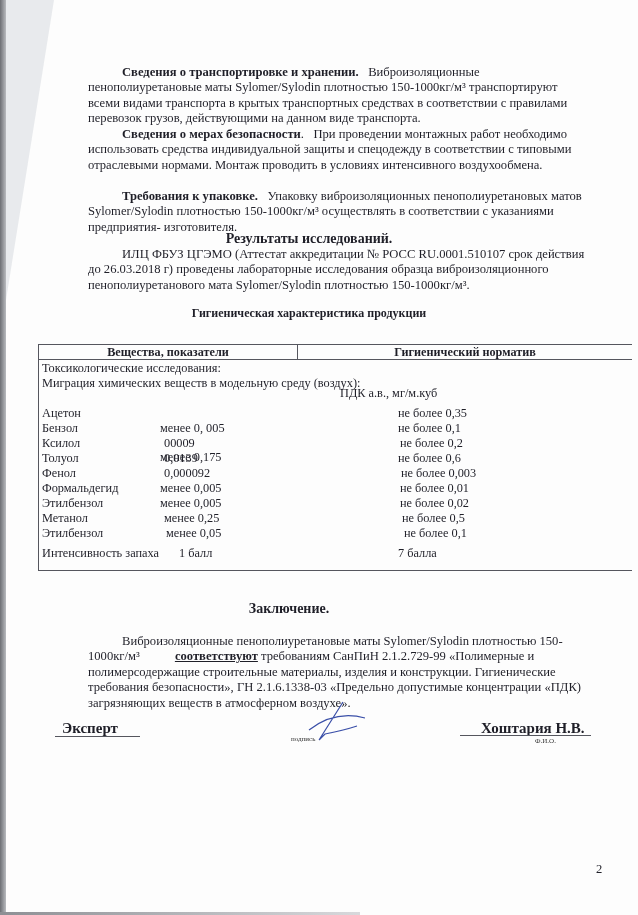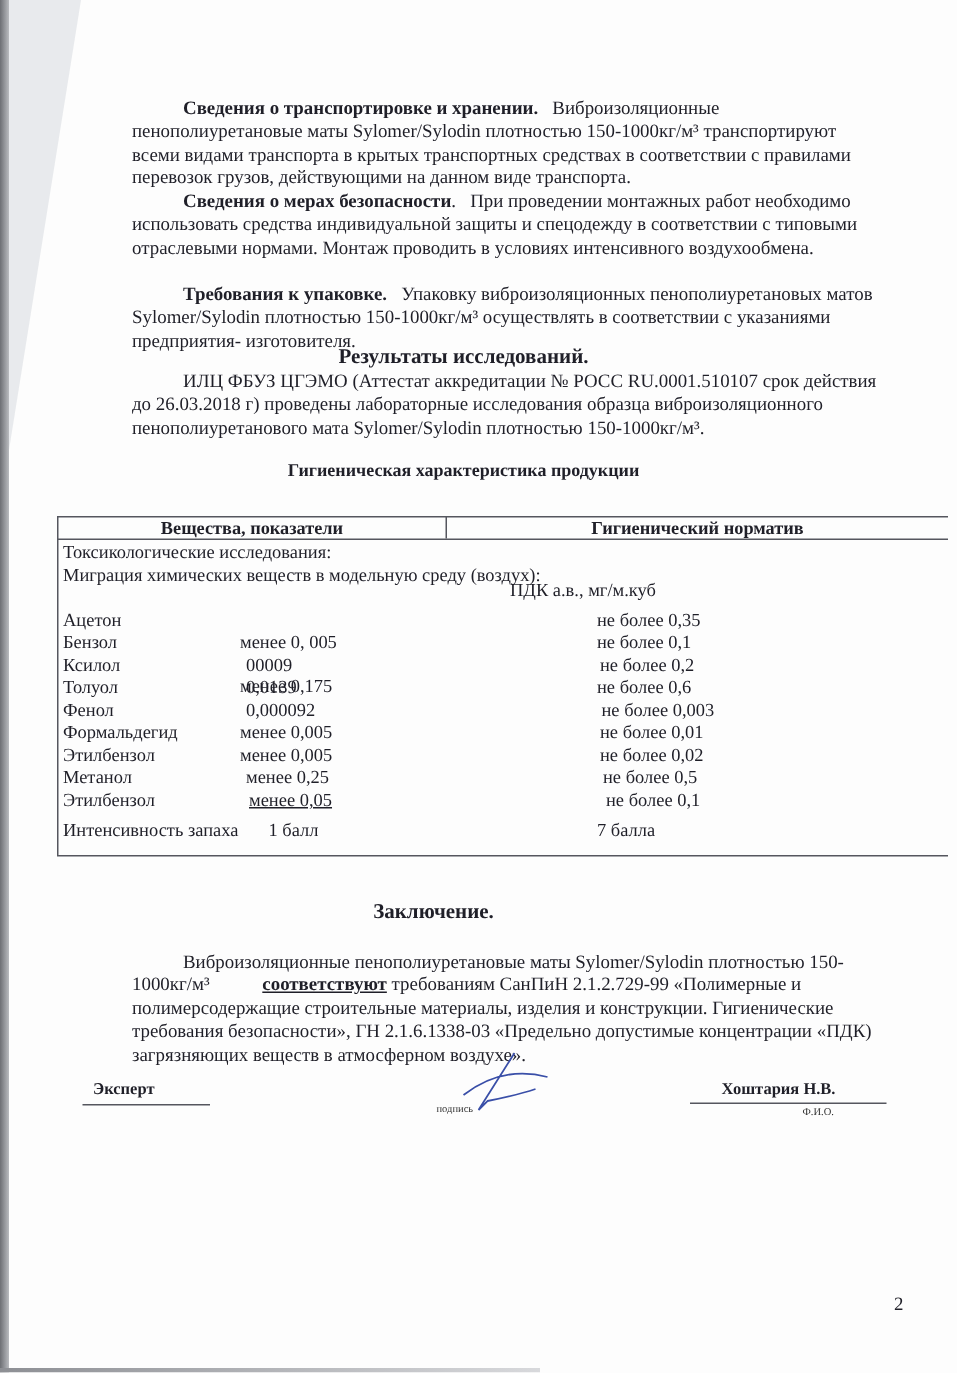--- a/index.html
+++ b/index.html
@@ -42,21 +42,21 @@
   .tbl-mid { position: absolute; left: 259px; top: 0; width: 1px; height: 15px; background: #55565e; }
   .tbl-bottom { position: absolute; left: 0; top: 226px; width: 594px; height: 1px; background: #55565e; }
   .hdr-cell { position: absolute; top: 1px; height: 14px; line-height: 14px; font-weight: bold; text-align: center; font-size: 12.2px; }
   .hdr-left { left: 1px; width: 258px; }
   .hdr-right { left: 260px; width: 334px; }
   .row { position: absolute; left: 4px; height: 14px; line-height: 14px; white-space: nowrap; font-size: 12.3px; }
   .c-name { position: absolute; left: 0; }
   .c-val { position: absolute; }
   .c-norm { position: absolute; }
 
-  .sign-label { position: absolute; font-weight: bold; font-size: 11px; }
+  .sign-label { position: absolute; font-weight: bold; font-size: 15px; }
   .sign-line { position: absolute; height: 1px; background: #55565e; }
   .small-cap { position: absolute; font-size: 7px; color: #333; }
   .page-num { position: absolute; left: 596px; top: 862px; font-size: 12.6px; }
   .underline { text-decoration: underline; font-weight: bold; margin-left: 32px; }
 </style>
 </head>
 <body>
 
 <div class="scan-edge"></div>
 <div class="scan-wedge"></div>
@@ -131,21 +131,21 @@
         <span class="c-val" style="left: 118px;">менее 0,005</span>
         <span class="c-norm" style="left: 358px;">не более 0,02</span>
       </div>
       <div class="row" style="top: 167px;">
         <span class="c-name">Метанол</span>
         <span class="c-val" style="left: 122px;">менее 0,25</span>
         <span class="c-norm" style="left: 360px;">не более  0,5</span>
       </div>
       <div class="row" style="top: 182px;">
         <span class="c-name">Этилбензол</span>
-        <span class="c-val" style="left: 124px; text-decoration: underline;">менее 0,05</span>
+        <span class="c-val" style="left: 124px;">менее 0,05</span>
         <span class="c-norm" style="left: 362px;">не более 0,1</span>
       </div>
     </div>
 
   <div class="row" style="top:202px;">
     <span class="c-name">Интенсивность запаха</span>
     <span class="c-val" style="left:137px;">1 балл</span>
     <span class="c-norm" style="left:356px;">7 балла</span>
   </div>
 </div>

